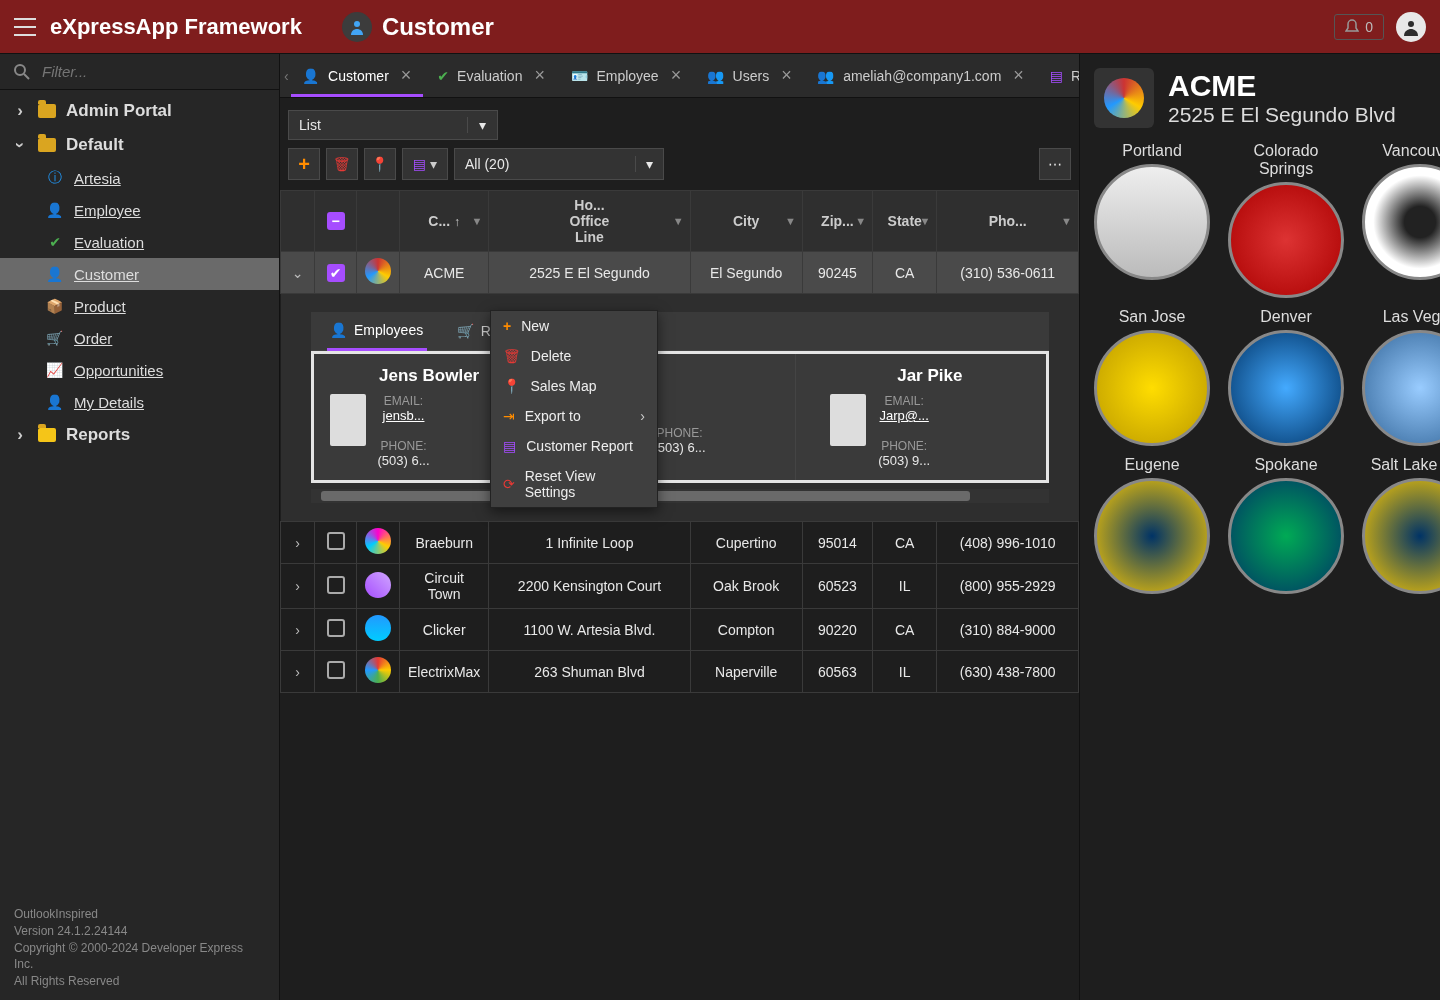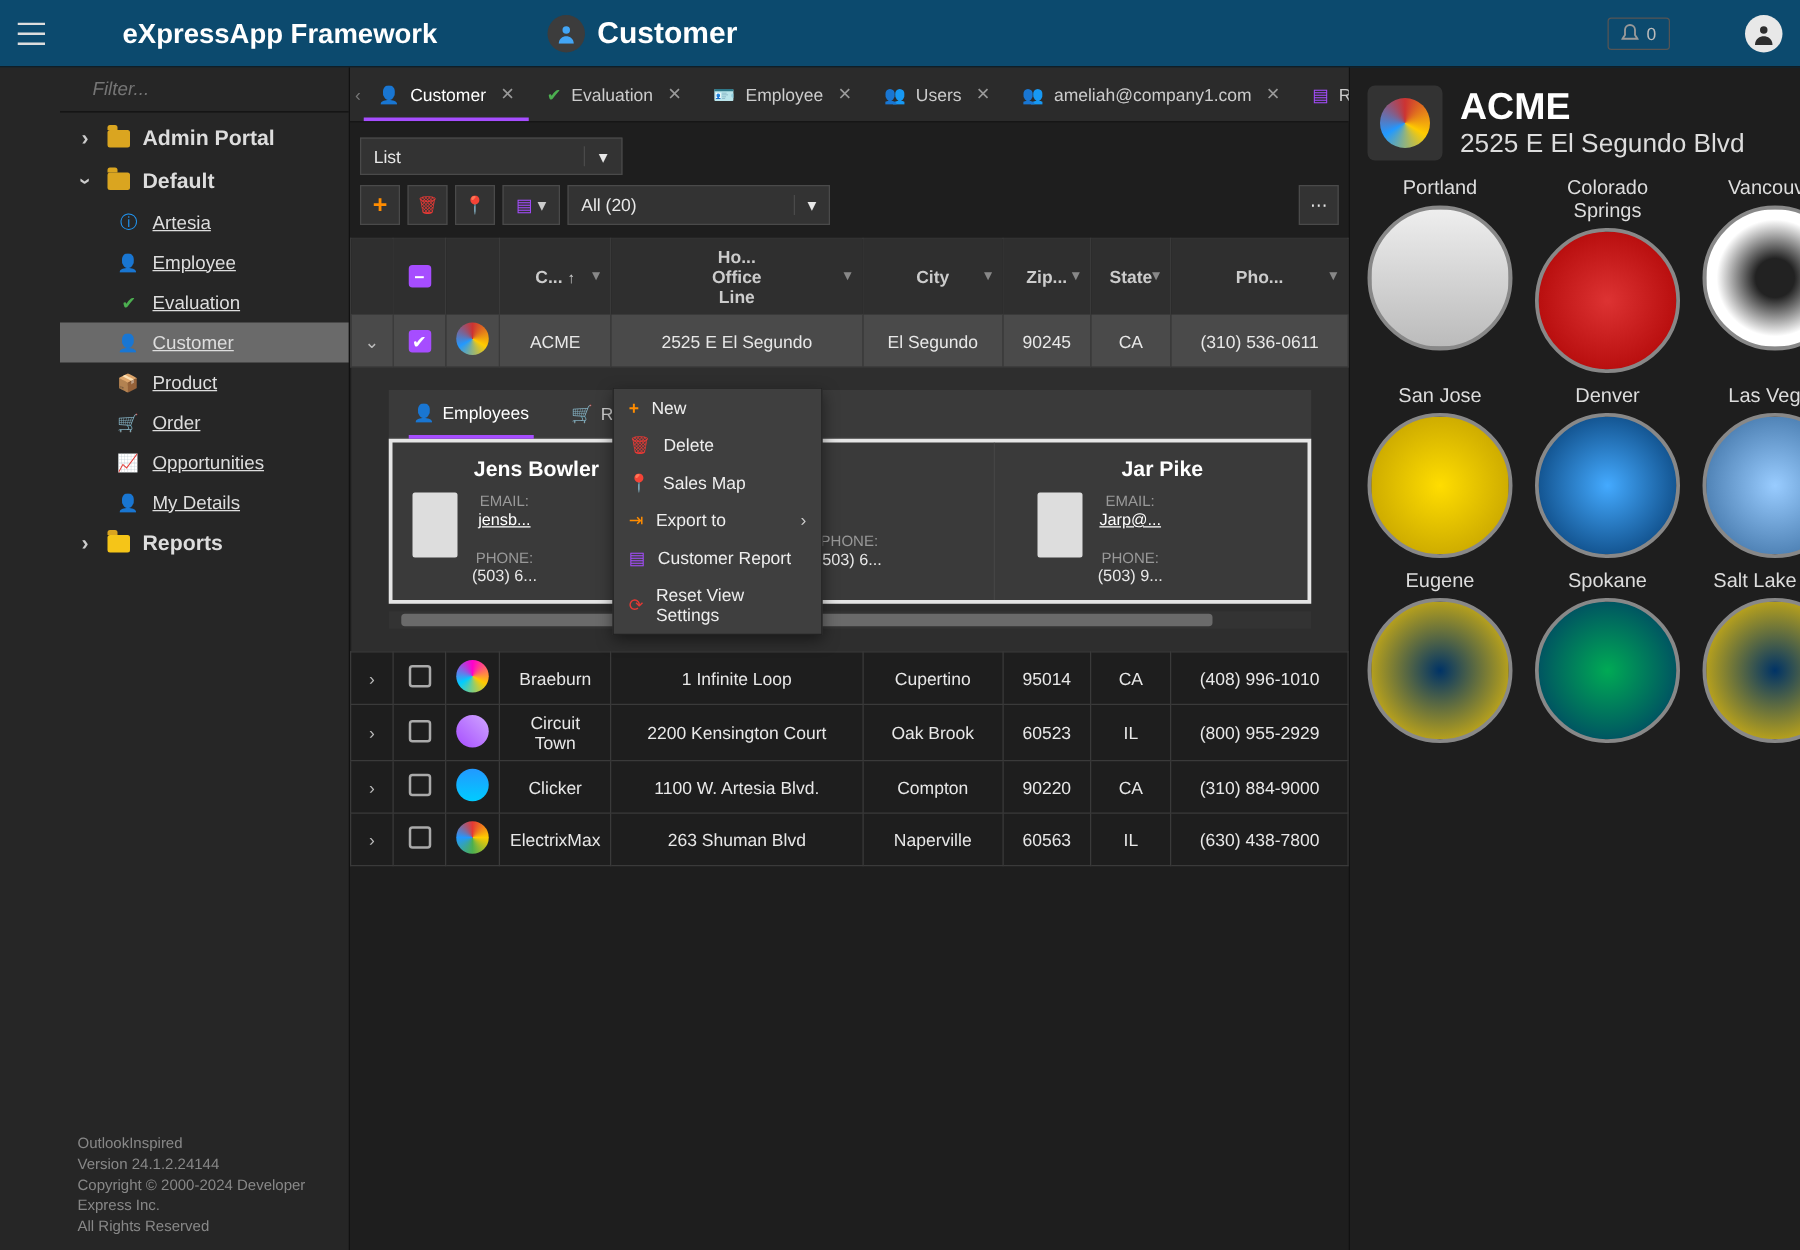--- a/index.html
+++ b/index.html
@@ -13,33 +13,33 @@
     --accent:#a64dff;
     --hover:#505050;
     --orange:#ff8c00;
     --red:#e53935;
     --green:#4caf50;
   }
   *{box-sizing:border-box;}
   html,body{margin:0;padding:0;height:100%;width:100%;background:var(--bg);color:var(--text);font-family:"Segoe UI",Arial,sans-serif;font-size:14px;overflow:hidden;}
   .app{display:flex;flex-direction:column;height:100vh;}
   
-  .topbar{display:flex;align-items:center;height:54px;background:#0c4a6e;border-bottom:1px solid #111;gap:48px;}
+  .topbar{display:flex;align-items:center;height:54px;background:#7f1d1d;border-bottom:1px solid #111;}
   .hamburger{width:50px;display:flex;align-items:center;justify-content:center;cursor:pointer;}
   .app-title{font-size:22px;font-weight:600;color:#fff;padding-right:20px;white-space:nowrap;}
   .page-title-wrap{display:flex;align-items:center;gap:10px;padding-left:20px;}
   .round-icon{width:30px;height:30px;border-radius:50%;background:var(--bg4);display:flex;align-items:center;justify-content:center;}
   .page-title{font-size:24px;font-weight:600;color:#fff;}
   .spacer{flex:1;}
   .notif{display:flex;align-items:center;gap:6px;border:1px solid #555;border-radius:3px;padding:4px 10px;margin-right:12px;color:#bbb;}
   .profile{width:30px;height:30px;border-radius:50%;background:var(--text);display:flex;align-items:center;justify-content:center;margin-right:14px;}
   
   .body{flex:1;display:flex;min-height:0;}
   
-  .sidebar{width:280px;background:#262626;border-right:1px solid #111;display:flex;flex-direction:column;padding-left:48px;}
+  .sidebar{width:280px;background:#262626;border-right:1px solid #111;display:flex;flex-direction:column;}
   .search{display:flex;align-items:center;gap:10px;padding:8px 14px;border-bottom:1px solid #111;color:#888;}
   .search input{flex:1;background:transparent;border:none;outline:none;color:var(--text);font-style:italic;font-size:15px;}
   .nav{flex:1;overflow:auto;padding-top:4px;}
   .nav-item{display:flex;align-items:center;gap:10px;padding:7px 12px;cursor:pointer;font-size:15px;}
   .nav-item.group{font-weight:600;font-size:17px;color:#fff;}
   .nav-item .chev{width:16px;text-align:center;color:#ccc;}
   .nav-item .label{text-decoration:underline;color:#ddd;}
   .nav-item.group .label{text-decoration:none;}
   .nav-item.child{padding-left:46px;}
   .nav-item.selected{background:#6a6a6a;}

